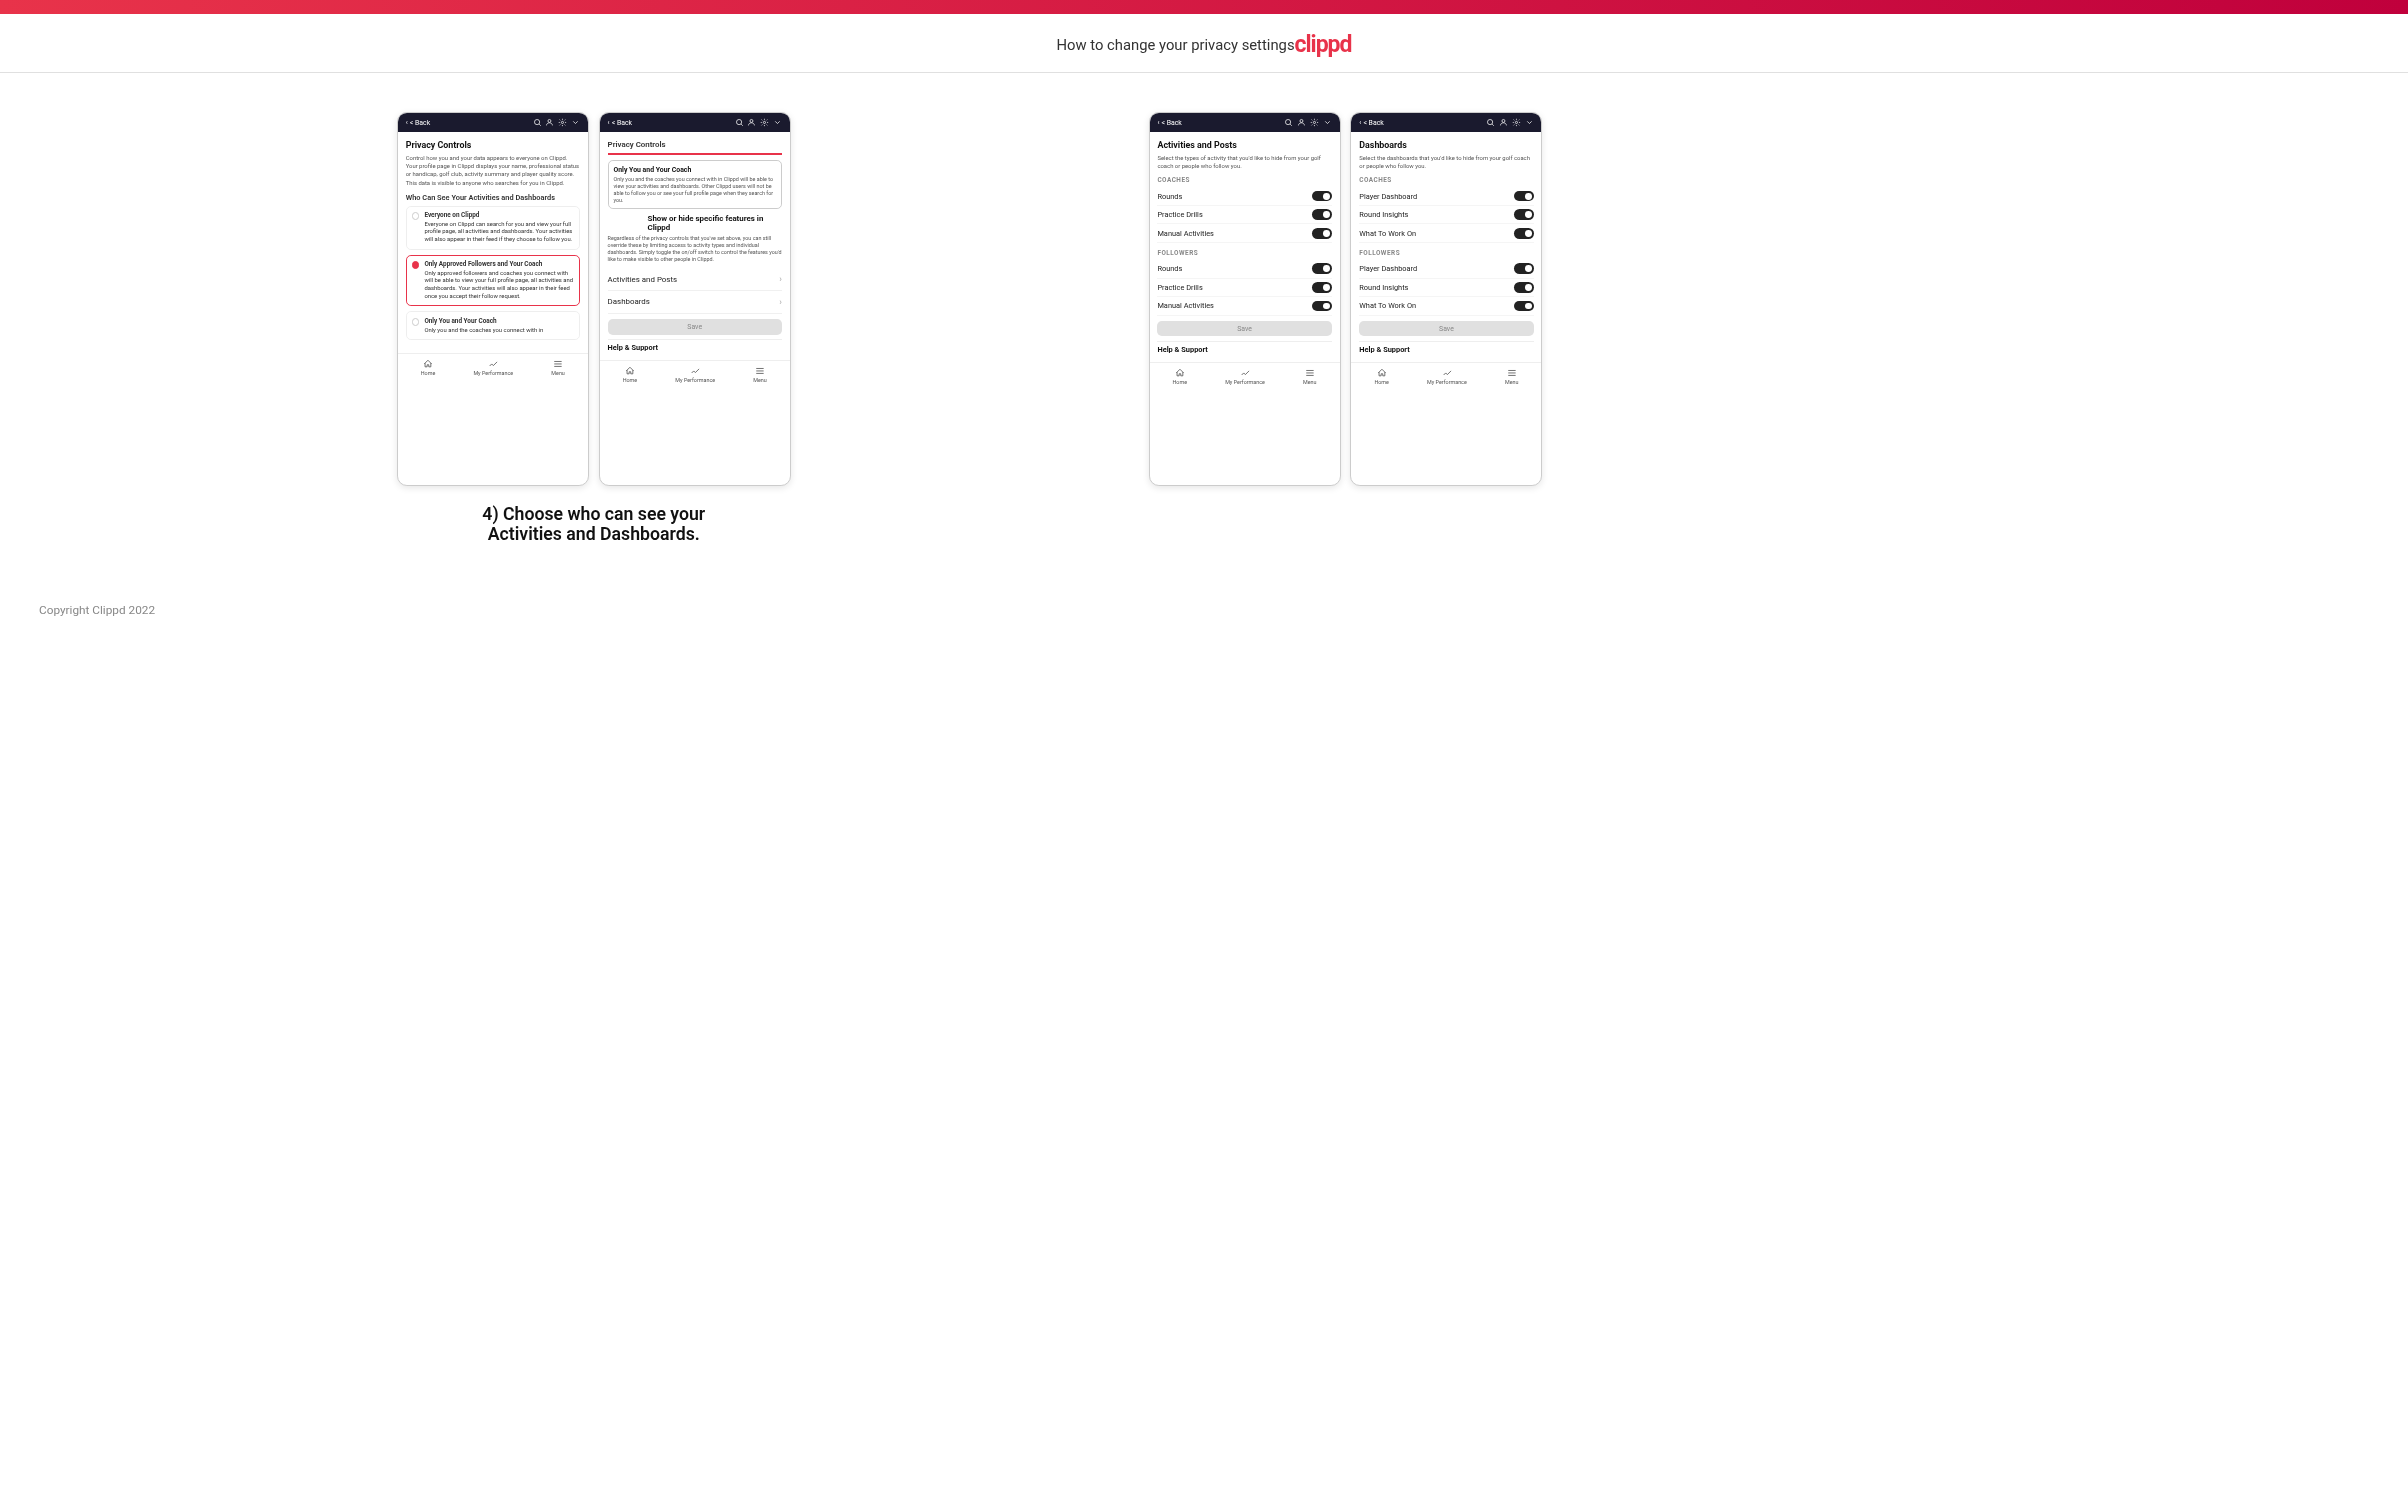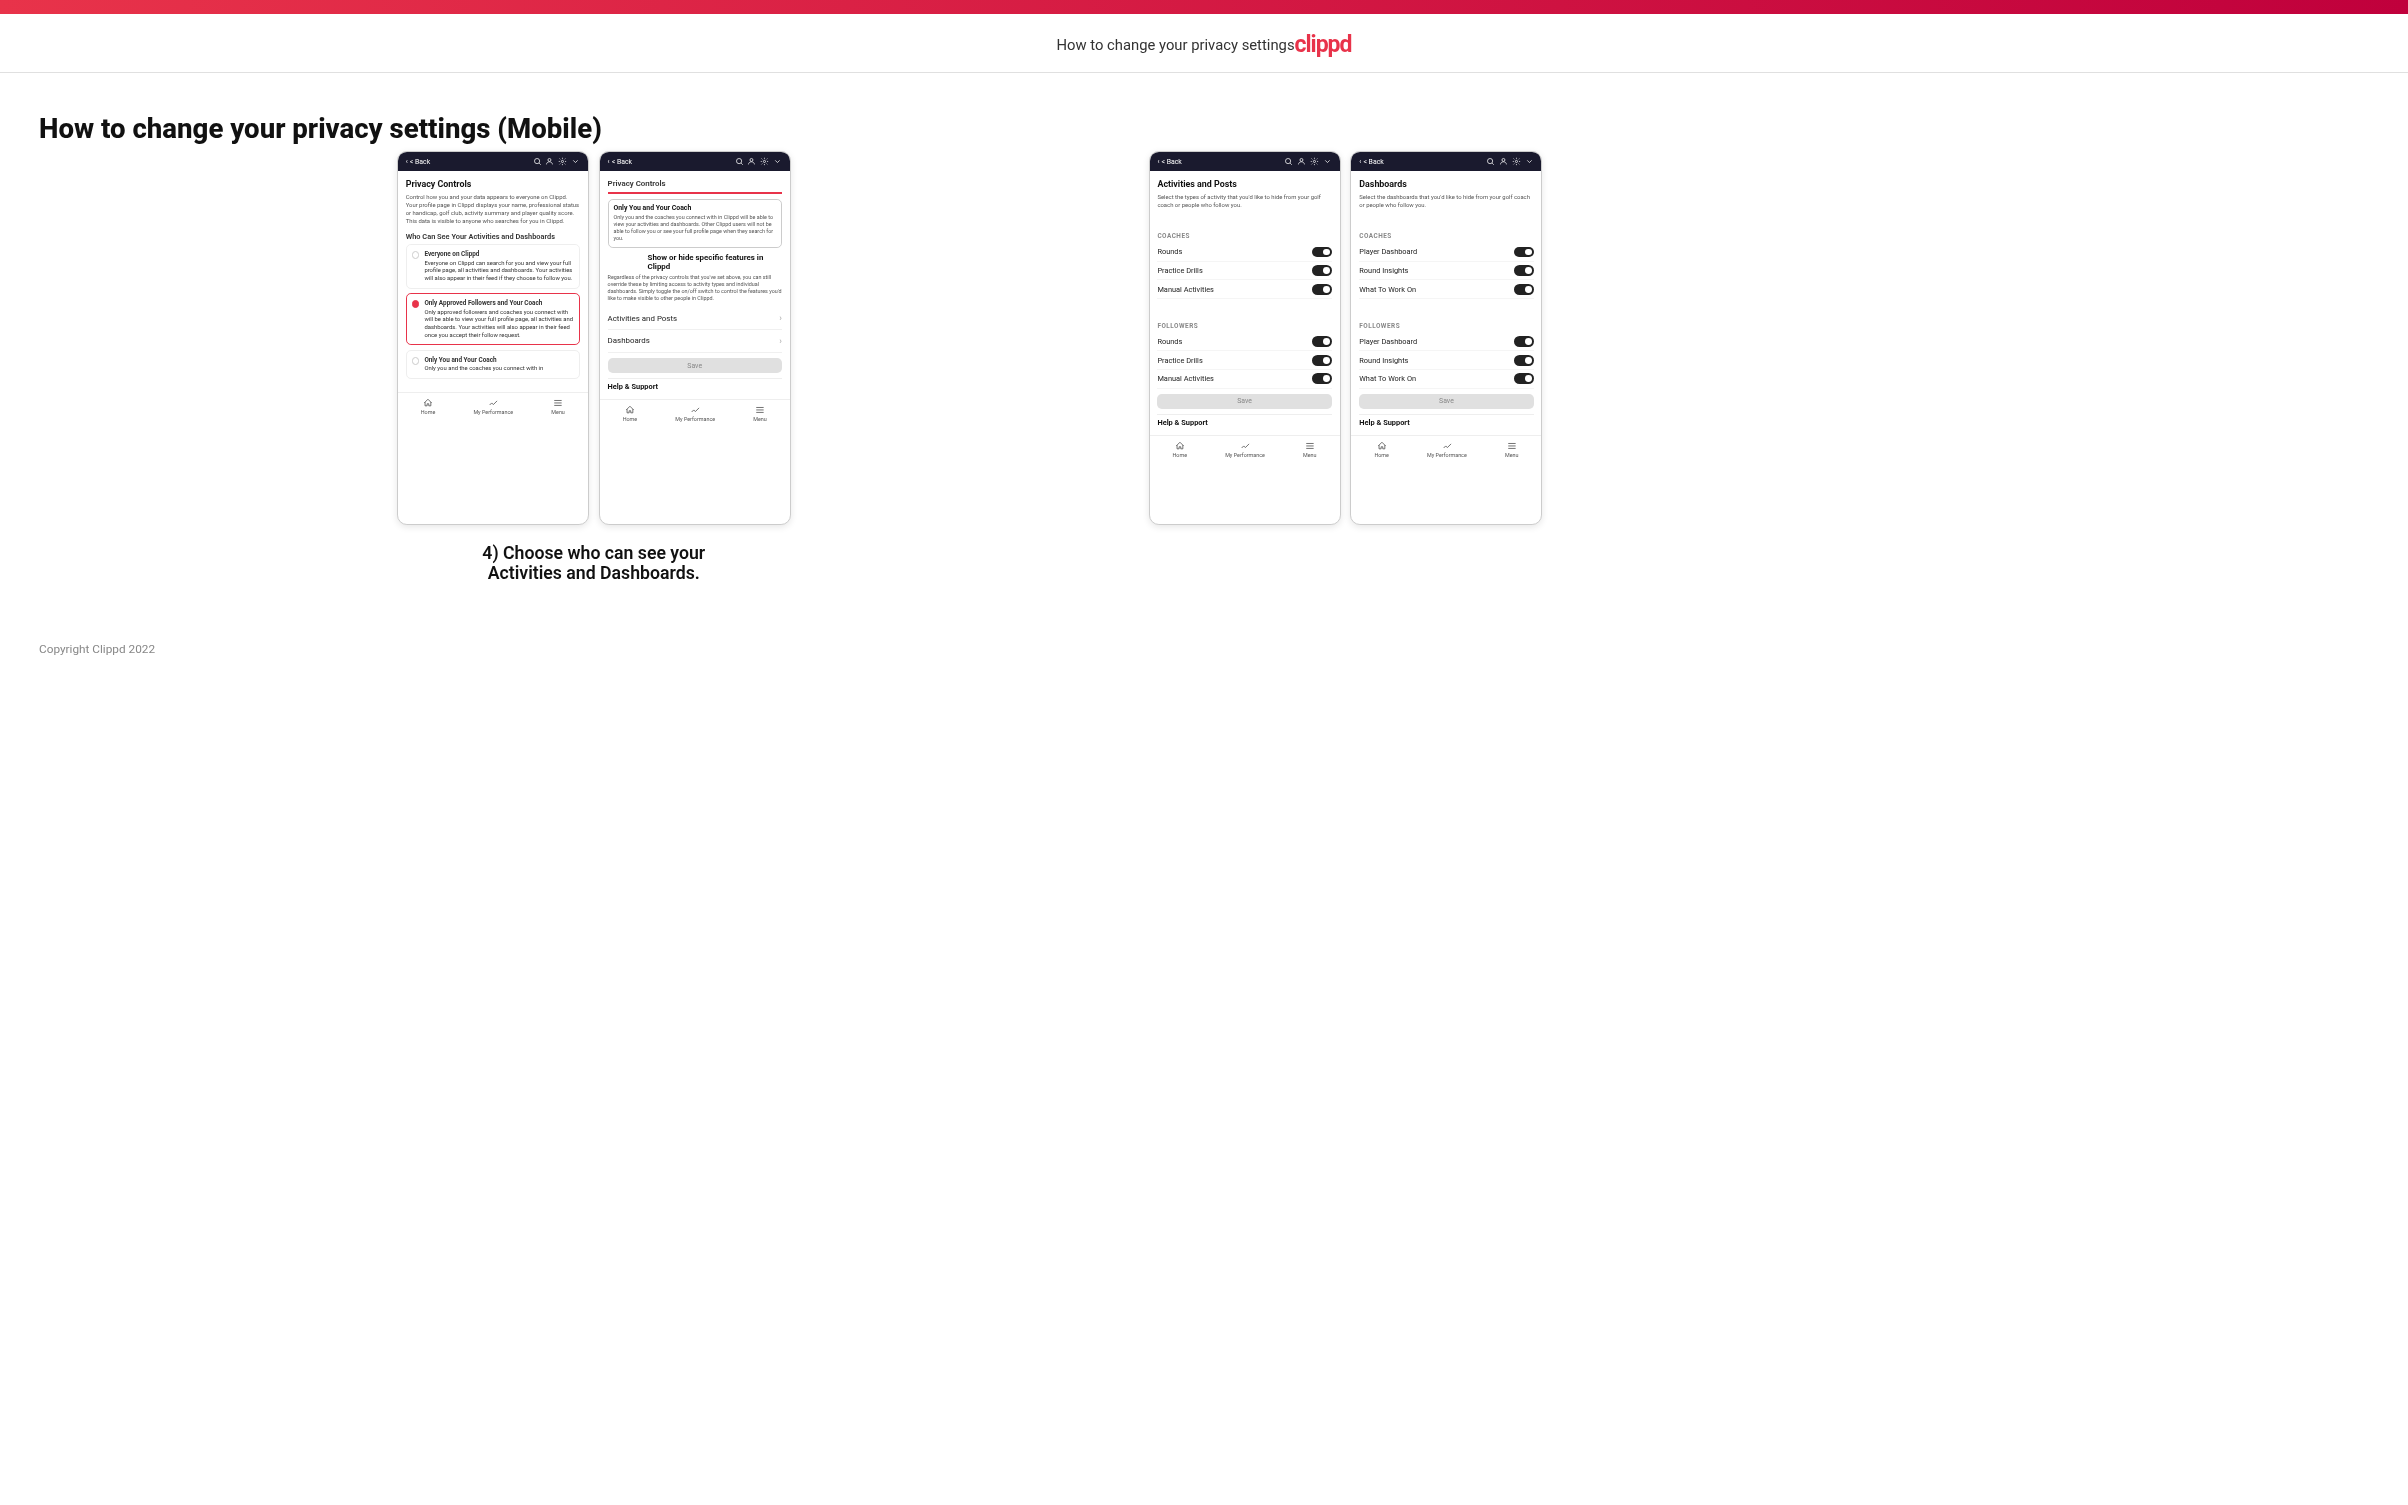--- a/index.html
+++ b/index.html
@@ -306,21 +306,21 @@
       border-radius: 50%;
     }
     .toggle.on {
       background: #222;
     }
 
     .section-label {
       font-size: 6.4px;
       font-weight: 700;
       color: #888;
-      margin-top: 23px;
+      margin-top: 6px;
       margin-bottom: 3px;
       letter-spacing: 0.5px;
       text-transform: uppercase;
     }
 
     
     .help-support {
       font-size: 6.9px;
       color: #555;
       padding-top: 3px;
@@ -369,21 +369,20 @@
 <body>
 
 <div class="top-bar"></div>
 
 <div class="header">
   <span class="header-title">How to change your privacy settings</span>
   <span class="logo">clippd</span>
 </div>
 
 <div class="main">
-  <div class="page-heading">How to change your privacy settings (Mobile)</div>
 
   <div class="screenshots-section">
 
     <div class="left-section">
       <div class="phones-pair">
 
         <div class="phone">
           <div class="phone-topbar">
             <span class="back-btn">
               <span>‹</span>

